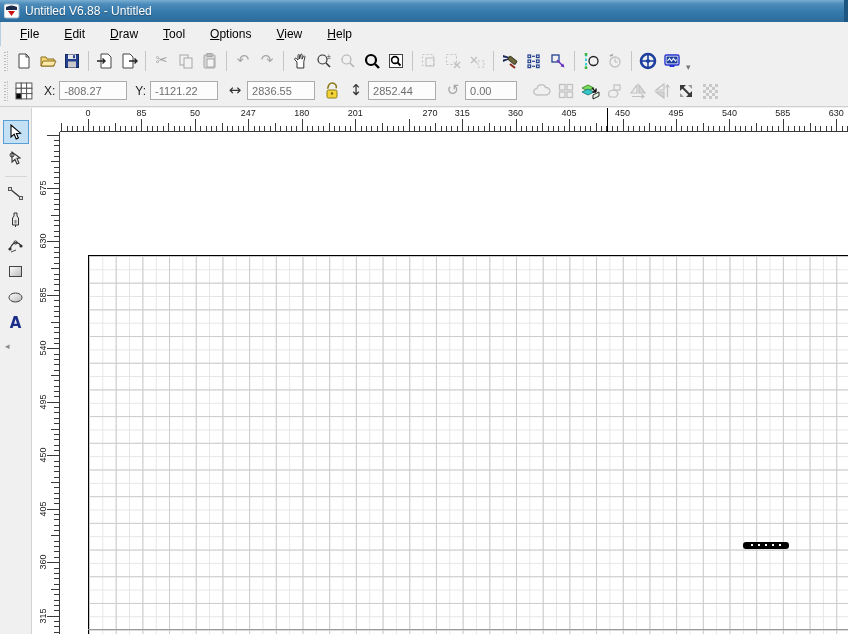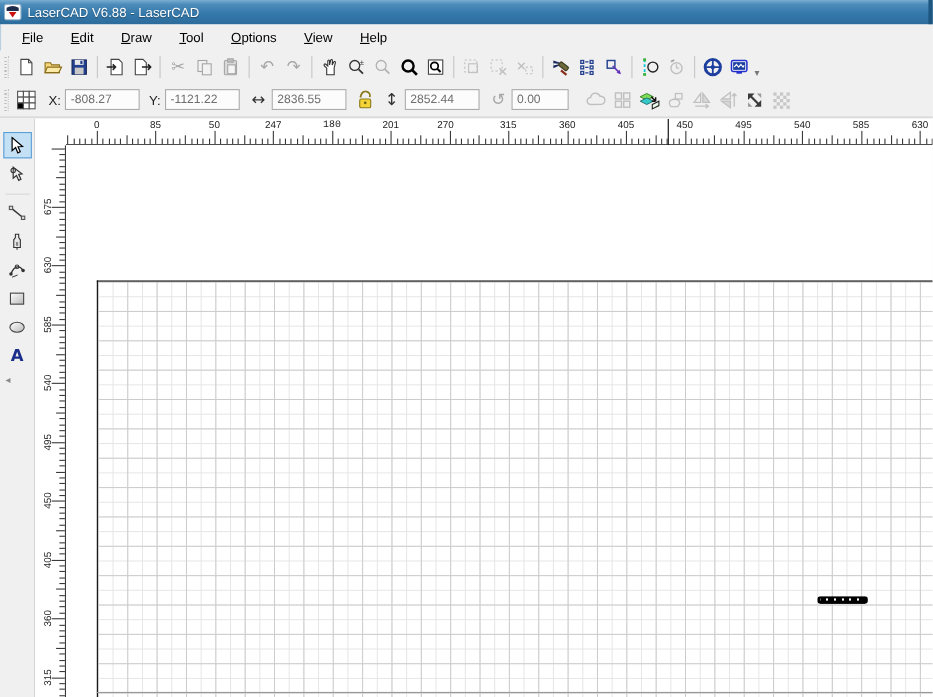--- a/index.html
+++ b/index.html
@@ -79,21 +79,21 @@
 <body>
 
 <div class="titlebar">
   <span class="app-icon">
     <svg width="16" height="16" viewBox="0 0 16 16">
         <rect x="0" y="1" width="15" height="14" rx="2" fill="#fff" stroke="#9db8cc"></rect>
         <path d="M2 4 Q7.5 1 13 4 L13 7 L2 7 Z" fill="#1c2b4a"></path>
         <path d="M4 8 L11 8 L7.5 13 Z" fill="#cc1111"></path>
       </svg>
   </span>
-  <span class="title-text">LaserCAD V6.88 - LaserCAD</span>
+  <span class="title-text">Untitled V6.88 - Untitled</span>
   <span class="edge"></span>
 </div>
 
 <div class="menubar">
     <span class="menu-item"><u>F</u>ile</span>
     <span class="menu-item"><u>E</u>dit</span>
     <span class="menu-item"><u>D</u>raw</span>
     <span class="menu-item"><u>T</u>ool</span>
     <span class="menu-item"><u>O</u>ptions</span>
     <span class="menu-item"><u>V</u>iew</span>
@@ -481,23 +481,23 @@
     <span class="collapse-arrow glyph"><span>◂</span></span>
   </div>
 
   <div class="ruler-h">
     <span class="baseline"></span>
     <span class="cursor-mark-h" style="left:575px"></span>
   <span class="hlabel" style="left: 56px;">0</span>
       <span class="hlabel" style="left: 109.45px;">85</span>
       <span class="hlabel" style="left: 162.9px;">50</span>
       <span class="hlabel" style="left: 216.35px;">247</span>
-      <span class="hlabel" style="left: 269.8px; font-family: Liberation Mono, monospace;">180</span>
+      <span class="hlabel" style="left: 269.8px;">180</span>
       <span class="hlabel" style="left: 323.25px;">201</span>
-      <span class="hlabel" style="left: 373px; text-align: center;">270</span>
+      <span class="hlabel" style="left: 398px; text-align: center;">270</span>
       <span class="hlabel" style="left: 430.15px;">315</span>
       <span class="hlabel" style="left: 483.6px;">360</span>
       <span class="hlabel" style="left: 537.05px;">405</span>
       <span class="hlabel" style="left: 590.5px;">450</span>
       <span class="hlabel" style="left: 643.95px;">495</span>
       <span class="hlabel" style="left: 697.4px;">540</span>
       <span class="hlabel" style="left: 750.85px;">585</span>
       <span class="hlabel" style="left: 804.3px;">630</span>
       <i class="t-mid" style="left: 29.27px;"></i>
       <i class="t-min" style="left: 34.62px;"></i>

